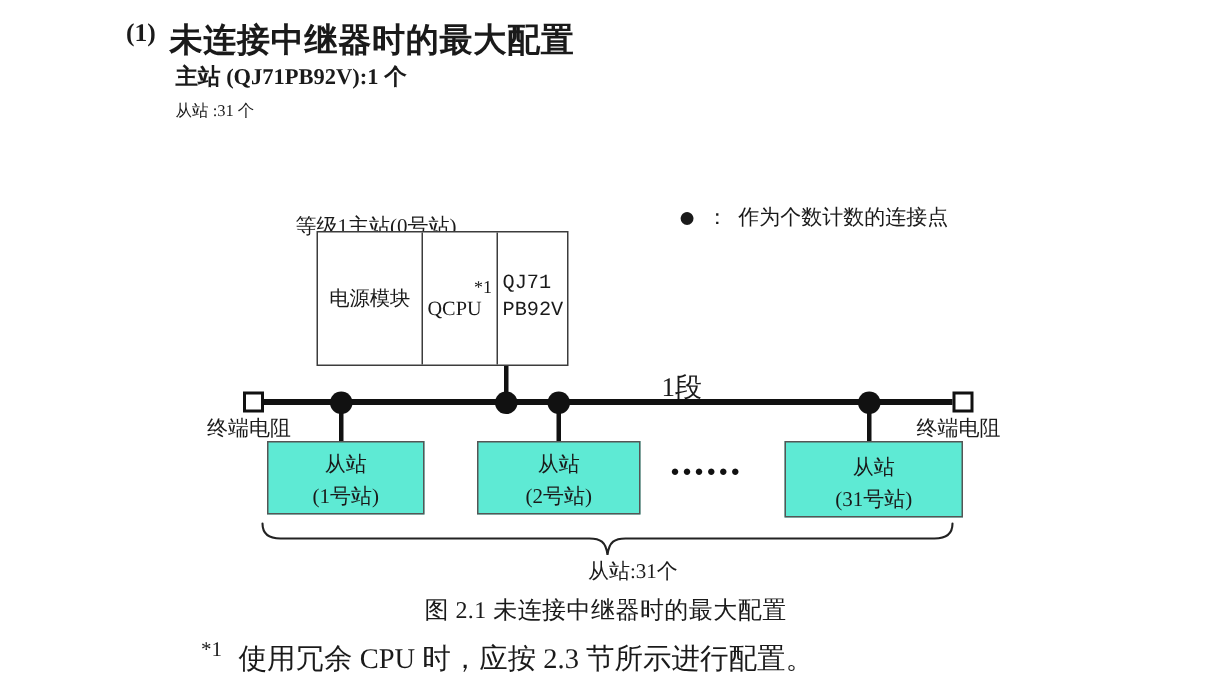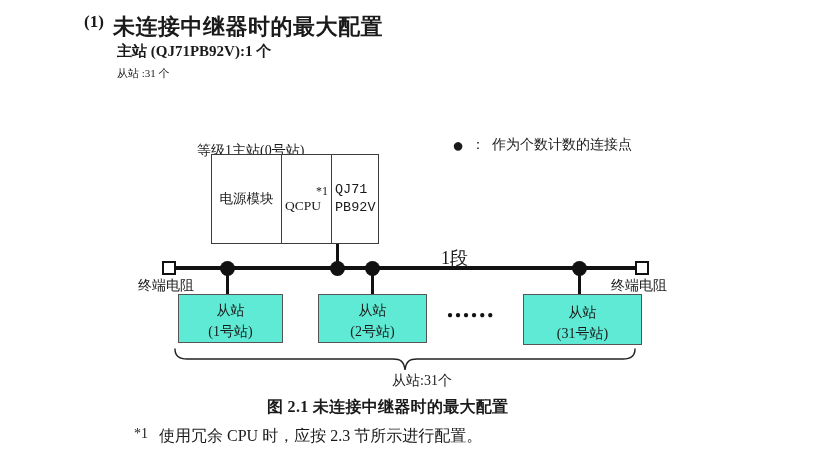--- a/index.html
+++ b/index.html
@@ -66,23 +66,23 @@
     font-size:14px; line-height:1.45; text-align:center;
   }
   .slave-1  { left:178px; top:294px; width:105px; height:49px; }
   .slave-2  { left:318px; top:294px; width:109px; height:49px; }
   .slave-31 { left:523px; top:294px; width:119px; height:51px; }
   .ellipsis { left:447px; top:309px; font-size:10px; letter-spacing:2px; color:#111; }
 
   
   .brace { left:173px; top:348px; }
   .brace-label { left:352px; top:372px; font-size:14px;margin-left:40px; }
-  .caption { left:267px; top:397px; font-size:16px; font-weight:bold; letter-spacing:0.3px; }
+  .caption { left:283px; top:397px; font-size:16px; font-weight:normal; letter-spacing:0.3px; }
   .footnote-marker { left:134px; top:426px; font-size:14px; }
-  .footnote-text   { left:159px; top:426px; font-size:16px; }
+  .footnote-text   { left:159px; top:426px; font-size:19px; }
 </style>
 </head>
 <body>
 
 <span class="abs h-number">(1)</span>
 <span class="abs h-title">未连接中继器时的最大配置</span>
 <span class="abs h-line1">主站 (QJ71PB92V):1 个</span>
 <span class="abs h-line2">从站 :31 个</span>
 
 <span class="abs master-label">等级1主站(0号站)</span>

